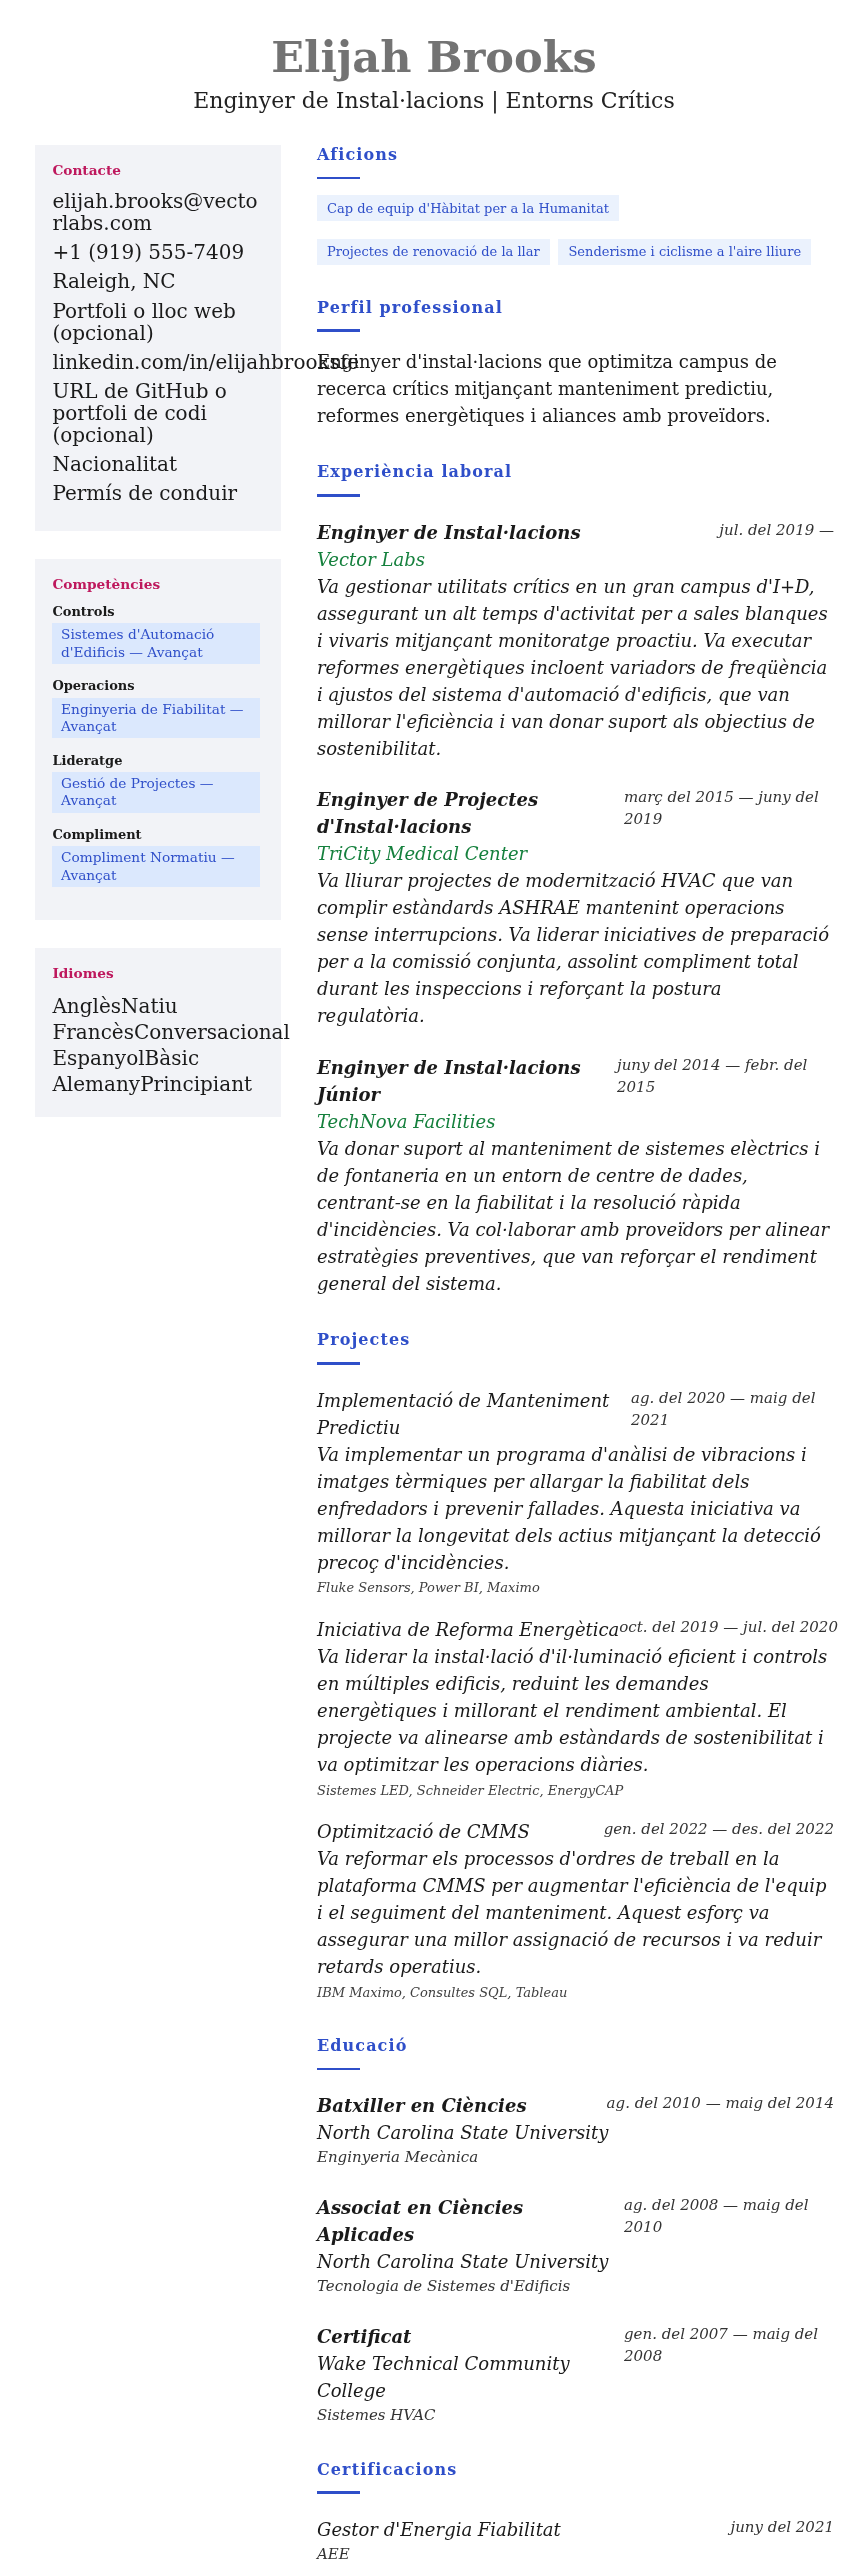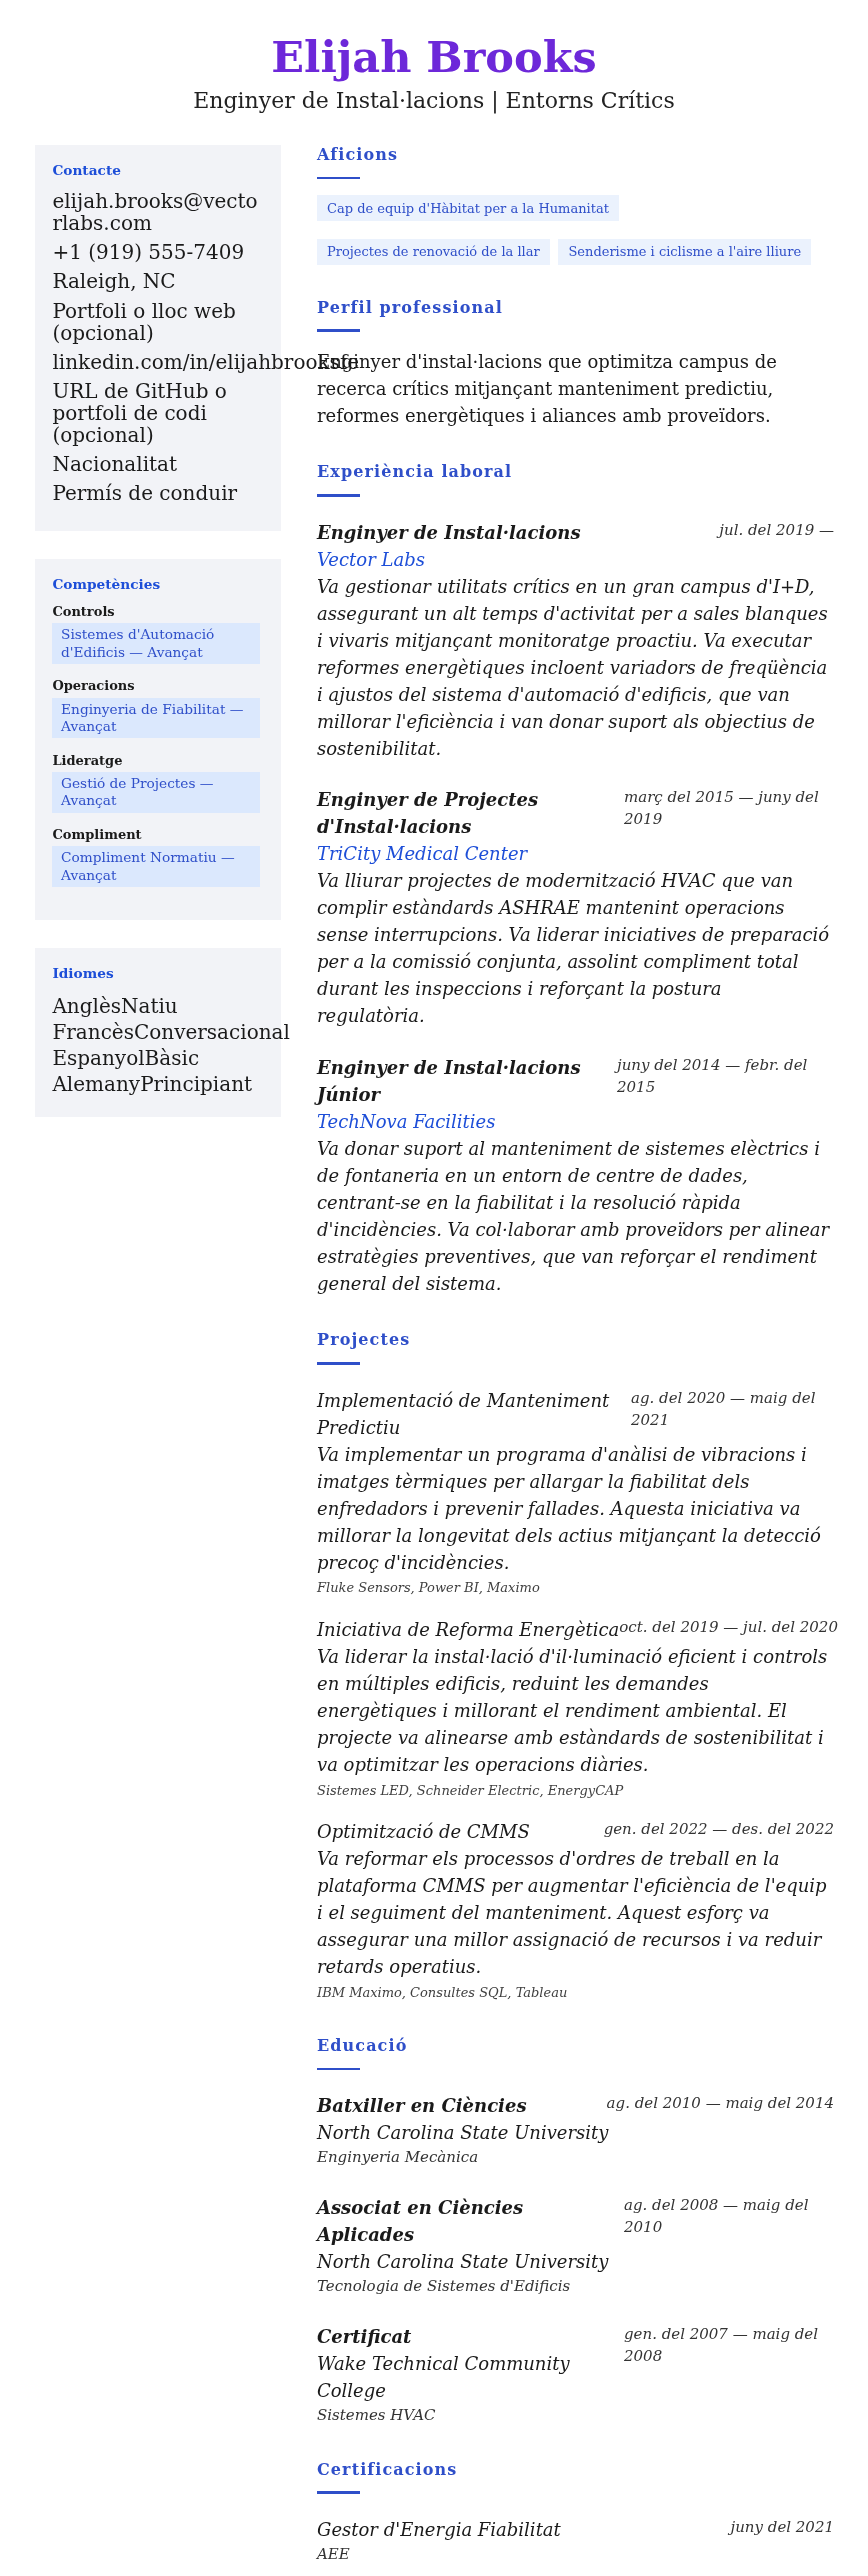--- a/index.html
+++ b/index.html
@@ -3,44 +3,44 @@
 <meta charset="utf-8">
 <style>
   * { box-sizing: border-box; margin: 0; padding: 0; }
   body {
     width: 868px;
     background: #ffffff;
     font-family: "DejaVu Serif", serif;
     color: #1a1a1a;
   }
   .header { text-align: center; padding-top: 32px; height: 145px; }
-  .name { font-size: 43px; font-weight: bold; line-height: 51px; color: #6d28d9; }
+  .name { font-size: 43px; font-weight: bold; line-height: 51px; color: #737373; }
   .subtitle { font-size: 22px; line-height: 29px; margin-top: 2.9px; color: #222; }
   .layout { display: flex; padding: 0 35px 0 35px; }
   .sidebar { width: 246px; flex: none; }
   .main { margin-left: 36px; width: 517px; }
   .card { background: #f2f3f7; padding: 17.4px 17.4px 20px 17.4px; margin-bottom: 27.5px; }
-  .card-title { font-size: 13.7px; font-weight: bold; margin-bottom: 11.6px; color: #1d4ed8; }
+  .card-title { font-size: 13.7px; font-weight: bold; margin-bottom: 11.6px; color: #be185d; }
   .contact-item { font-size: 20px; line-height: 22px; margin-bottom: 7.2px; color: #1a1a1a; word-break: break-all; white-space: normal; overflow: visible; }
   .contact-item.nowrap { white-space: nowrap; word-break: normal; }
   .skill-group { font-size: 13px; font-weight: bold; margin-bottom: 4.3px; margin-top: 2.9px; }
   .skill-tag { background: #dbe8fd; color: #2f4fc9; font-size: 13.7px; line-height: 17.4px; padding: 2.9px 8.7px; margin-bottom: 14.5px; width: 208px; }
   .lang-row { display: flex; justify-content: flex-start; font-size: 20px; line-height: 26px; width: 208px; }
   .section-title { font-size: 16px; font-weight: bold; color: #2f4fc9; letter-spacing: 1.1px; line-height: 20px; }
   .section-bar { width: 43px; height: 2.9px; background: #2f4fc9; margin-top: 11.6px; margin-bottom: 16px; }
   .section { margin-bottom: 33px; }
   .chips { display: flex; flex-wrap: wrap; gap: 8.7px 8.7px; }
   .chip { background: #ebf2fd; color: #2f4fc9; font-size: 13px; line-height: 17.4px; padding: 4.3px 10px; }
   .para { font-size: 18px; line-height: 27px; color: #1a1a1a; }
   .entry { margin-bottom: 24.6px; font-style: italic; }
   .entry-head { display: flex; justify-content: space-between; align-items: flex-start; }
   .entry-title { font-size: 18px; font-weight: bold; line-height: 27px; max-width: 304px; }
   .entry-title.normal { font-weight: normal; }
   .entry-date { font-size: 15px; line-height: 22px; color: #333; text-align: left; max-width: 217px; }
-  .entry-company { font-size: 18px; color: #1d4ed8; line-height: 27px; }
+  .entry-company { font-size: 18px; color: #15803d; line-height: 27px; }
   .entry-tech { font-size: 13px; color: #404040; line-height: 20px; margin-top: 2.9px; }
   .entry-school { font-size: 18px; line-height: 27px; }
   .entry-field { font-size: 15px; line-height: 23px; color: #333; }
 </style>
 </head>
 <body>
 
 <header class="header">
   <div class="name">Elijah Brooks</div>
   <div class="subtitle">Enginyer de Instal·lacions | Entorns Crítics</div>

